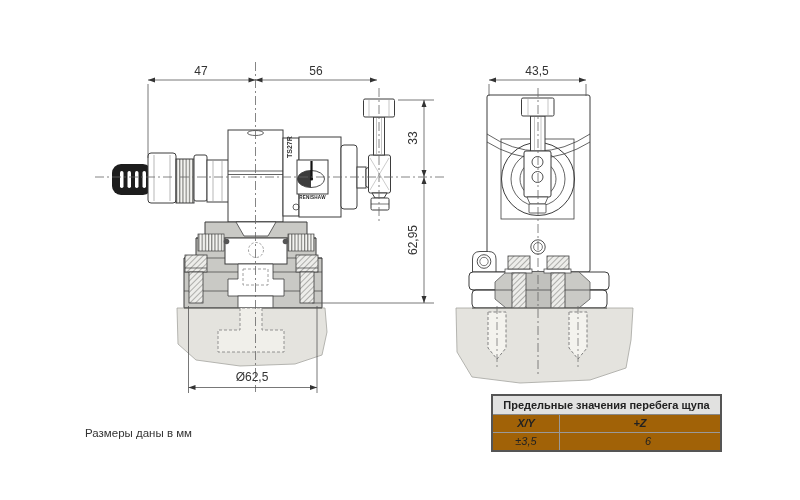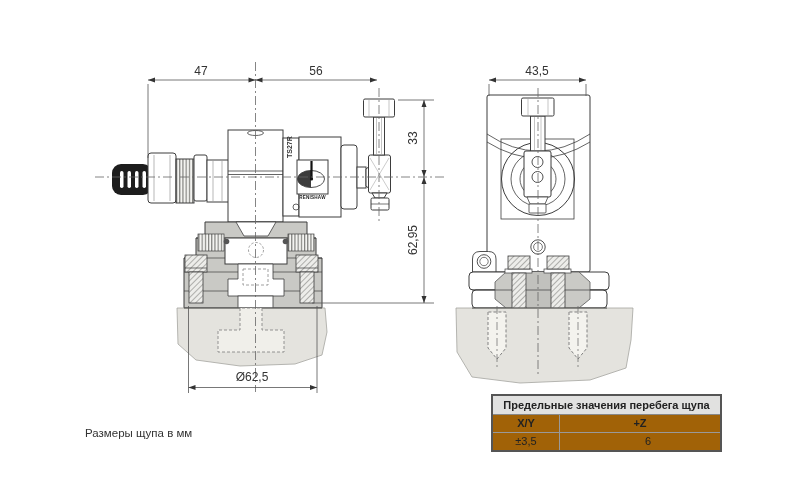--- a/index.html
+++ b/index.html
@@ -21,21 +21,21 @@
   }
   .ot-table{
     position:absolute;left:491px;top:383px;width:227px;
     border:2px solid #555;border-collapse:collapse;background:#a16207;
     font-size:11px;color:#222;margin-top:11px;
   }
   .ot-table .title-row{
     background:#e1e1e0;font-weight:bold;text-align:center;
     border-bottom:1px solid #888;padding:3px 2px;
   }
-  .ot-row{display:flex;}
+  .ot-row{display:flex;font-style:italic;}
   .ot-row + .ot-row{border-top:1px solid #999;gap:16px;}
   .ot-cell{padding:2px 2px 3px;text-align:center;}
   .ot-cell.c1{width:62px;border-right:1px solid #999;}
   .ot-cell.c2{flex:1;}
   .ot-head .ot-cell{font-weight:bold;}
 </style>
 </head>
 <body>
 
 <div class="stage">
@@ -251,14 +251,14 @@
   <div class="ot-row ot-head">
     <div class="ot-cell c1">X/Y</div>
     <div class="ot-cell c2">+Z</div>
   </div>
   <div class="ot-row">
     <div class="ot-cell c1">±3,5</div>
     <div class="ot-cell c2">6</div>
   </div>
 </div>
 
-<div class="note">Размеры щупа в мм</div>
+<div class="note">Размеры даны в мм</div>
 </div>
 
 </body></html>

